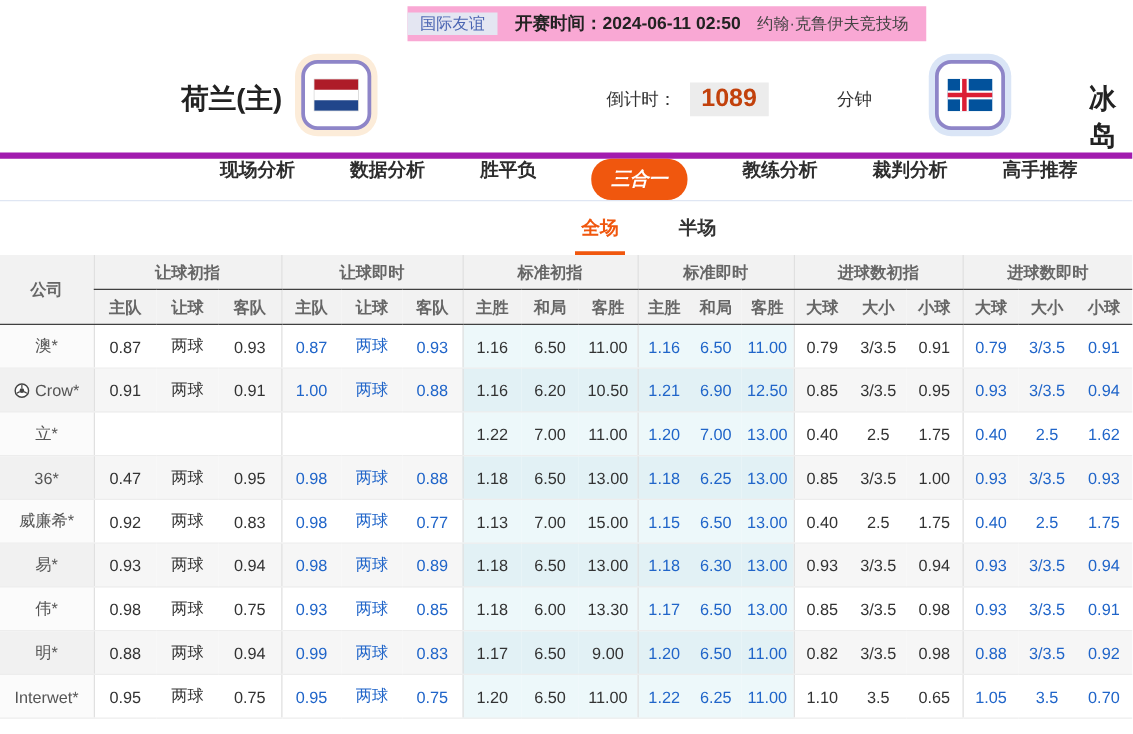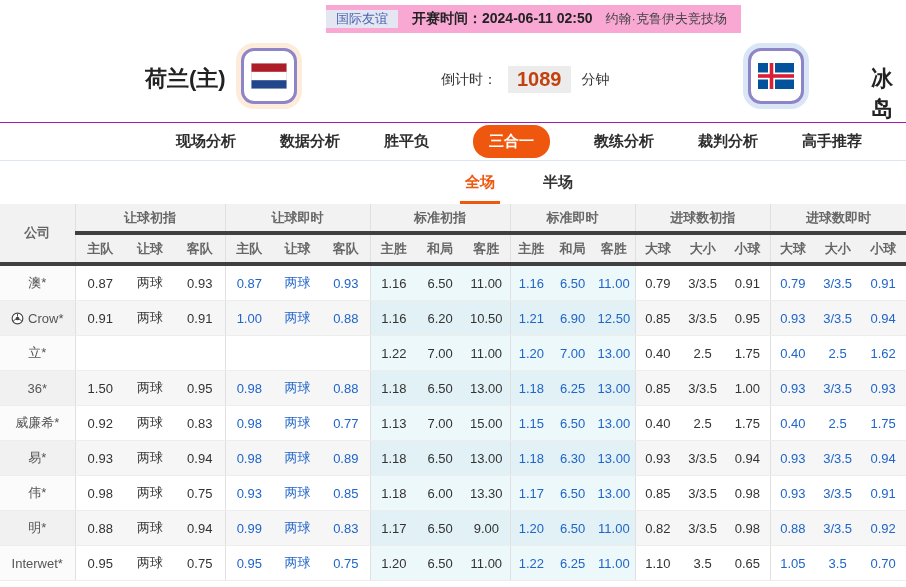--- a/index.html
+++ b/index.html
@@ -17,36 +17,36 @@
   
   .teams{position:relative;height:86px;padding-left:16px;}
   .team-name{position:absolute;top:28px;font-size:22px;font-weight:bold;color:#222;}
   .home-name{left:145px;}
   .away-name{left:831px;margin-left:40px;}
   .flag-card{position:absolute;top:12px;width:50px;height:50px;background:#fff;border:3px solid #8e85c8;
     border-radius:13px;display:flex;align-items:center;justify-content:center;}
   .home-card{left:241px;box-shadow:0 0 0 5px #fcecd9;}
   .away-card{left:748px;box-shadow:0 0 0 5px #dae5f6;}
   .countdown{position:absolute;left:441px;top:30px;display:flex;align-items:center;}
-  .cd-label,.cd-unit{font-size:14px;color:#333;}
+  .cd-label,.cd-unit{font-size:14px;color:#333;margin-left:44px;}
   .cd-value{font-size:20px;font-weight:bold;color:#c2410c;background:#ececec;padding:2px 9px;margin:0 11px;}
   
-  .nav{height:39px;border-top:1px solid #a21caf;border-bottom:1px solid #dfe6f3;
-    display:flex;align-items:center;justify-content:center;gap:44px;padding-left:132px;box-sizing:border-box;}
+  .nav{height:39px;border-top:5px solid #a21caf;border-bottom:1px solid #dfe6f3;
+    display:flex;align-items:flex-start;justify-content:center;gap:44px;padding-left:132px;box-sizing:border-box;}
   .nav-tab{font-size:15px;font-weight:bold;color:#2d2d2d;cursor:pointer;white-space:nowrap;}
-  .nav-tab.active{background:#f0570e;color:#fff;padding:7px 16px;border-radius:16px;}
+  .nav-tab.active{background:#f0570e;color:#fff;padding:7px 16px;border-radius:16px;font-style:italic;}
   
   .subtabs{height:43px;display:flex;align-items:stretch;justify-content:center;gap:48px;padding-left:132px;box-sizing:border-box;}
   .subtab{font-size:15px;font-weight:bold;color:#333;display:flex;align-items:center;position:relative;cursor:pointer;font-family:Liberation Serif, serif;}
   .subtab.active{color:#f0570e;}
   .subtab.active::after{content:'';position:absolute;left:-5px;right:-5px;bottom:0;height:3px;background:#f0570e;}
   
   table{width:906px;border-collapse:collapse;table-layout:fixed;border-bottom:1px solid #e5e5e5;}
   th{background:#f2f2f2;color:#666;font-size:13px;font-weight:bold;height:27px;padding:0;}
-  thead th{border-bottom:4px solid #404040;}
+  thead th{border-bottom:1px solid #404040;}
   td{height:34px;text-align:center;font-size:13px;color:#333;padding:0;border-bottom:1px solid #ededed;}
   .gs{border-left:1px solid #e0e0e0;}
   td.company{color:#555;}
   tbody tr:nth-child(odd) td.company{background:#fbfbfb;}
   tbody tr:nth-child(even) td{background:#f6f6f6;}
   tbody tr:nth-child(even) td.company{background:#f1f1f1;}
   td.live{color:#2065c9;}
   tbody tr:nth-child(odd) td.cyan{background:#edf8fa;}
   tbody tr:nth-child(even) td.cyan{background:#e2f1f5;}
   .ball-icon{vertical-align:-2px;margin-right:4px;}
@@ -223,21 +223,21 @@
         <td class="live cyan">13.00</td>
         <td class=" gs">0.40</td>
         <td class="">2.5</td>
         <td class="">1.75</td>
         <td class="live gs">0.40</td>
         <td class="live">2.5</td>
         <td class="live">1.62</td>
       </tr>
       <tr>
         <td class="company">36*</td>
-        <td class=" gs">1.50</td>
+        <td class=" gs">0.47</td>
         <td class="">两球</td>
         <td class="">0.95</td>
         <td class="live gs">0.98</td>
         <td class="live">两球</td>
         <td class="live">0.88</td>
         <td class="cyan gs">1.18</td>
         <td class="cyan">6.50</td>
         <td class="cyan">13.00</td>
         <td class="live cyan gs">1.18</td>
         <td class="live cyan">6.25</td>

